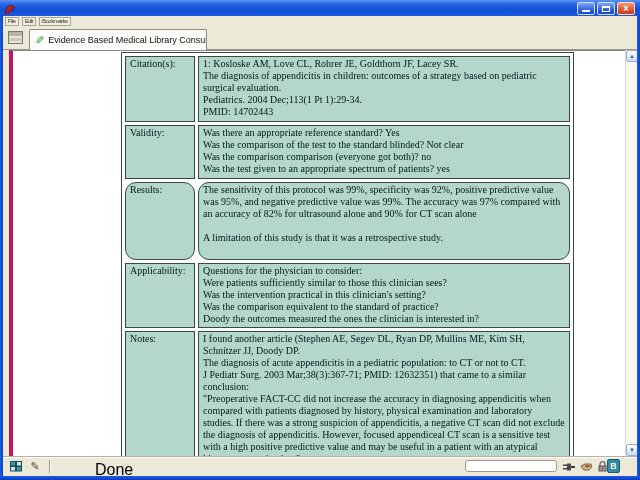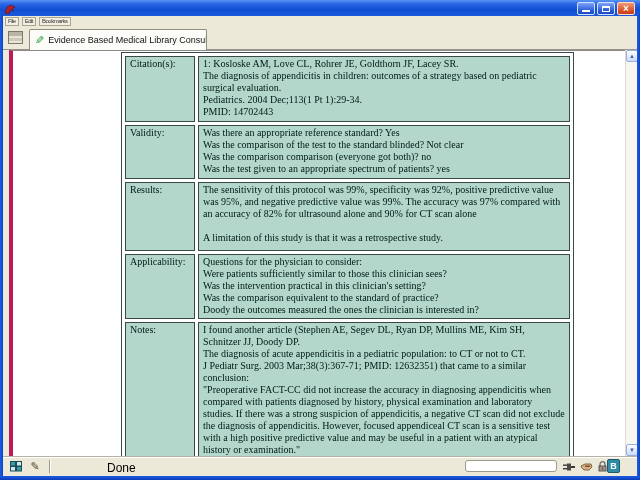--- a/index.html
+++ b/index.html
@@ -47,35 +47,35 @@
   .content{position:absolute;left:9px;top:50px;width:616px;height:406px;background:#fff;
     border-left:4px solid #be185d;border-top:1px solid #8a8a8a;overflow:hidden;box-sizing:border-box;}
   table.review{position:absolute;left:108px;top:1px;border-collapse:separate;border-spacing:3px;
     background:#fff;border:1px solid #3a4848;}
   table.review td{border:1px solid #3a4848;background:#b3d8cb;vertical-align:top;
     padding:1px 4px 2px 4px;font:10px/12px "Liberation Serif","DejaVu Serif",serif;color:#001818;
     white-space:pre-wrap;box-sizing:border-box;}
   td.lab{width:70px;font-weight:bold;}
   td.val{width:372px;}
   tr.r0 td{height:66px;} tr.r1 td{height:35px;} tr.r2 td{height:54px;}
-  tr.r3 td{height:69px;} tr.r4 td{height:59px;} tr.r5 td{height:102px;}
+  tr.r3 td{height:78px;border-radius:11px;} tr.r4 td{height:59px;} tr.r5 td{height:102px;}
   
   .scrollbar{position:absolute;left:625px;top:50px;width:12px;height:406px;background:#f7f6f1;
     border-left:1px solid #dedbd0;box-sizing:border-box;}
   .sbtn{position:absolute;left:0;width:12px;height:12px;box-sizing:border-box;
     background:linear-gradient(180deg,#ffffff,#cdd9fa);border:1px solid #96aee2;border-radius:2px;
     display:flex;align-items:center;justify-content:center;font-size:6px;color:#44609e;}
   .sbtn.up{top:0;} .sbtn.down{bottom:0;}
   
   .statusbar{position:absolute;left:3px;top:456px;width:634px;height:20px;background:#ece9d8;
     border-top:1px solid #b5b2a5;box-shadow:inset 0 1px 0 #ffffff;box-sizing:border-box;}
   .sicon{position:absolute;top:3px;width:16px;height:13px;display:flex;align-items:center;justify-content:center;}
   .pencil-status{color:#5a4a30;font-size:11px;line-height:11px;}
   .sep{position:absolute;left:46px;top:3px;height:13px;width:0;border-left:1px solid #9e9b8e;border-right:1px solid #fff;}
-  .status{position:absolute;left:76px;top:4px;font-size:12px;color:#000;padding-left:28px;}
+  .status{position:absolute;left:64px;top:4px;font-size:16px;color:#000;padding-left:28px;}
   .progress{position:absolute;left:462px;top:3px;width:92px;height:12px;background:#fff;
     border:1px solid #9e9b8e;border-radius:3px;box-sizing:border-box;}
   .badge{position:absolute;left:604px;top:2px;width:13px;height:14px;background:#2f8ba6;
     border:1px solid #1c5a70;border-radius:2px;color:#fff;font-size:9px;font-weight:bold;
     display:flex;align-items:center;justify-content:center;box-sizing:border-box;}
 </style>
 </head>
 <body>
 
 <div class="frame">

